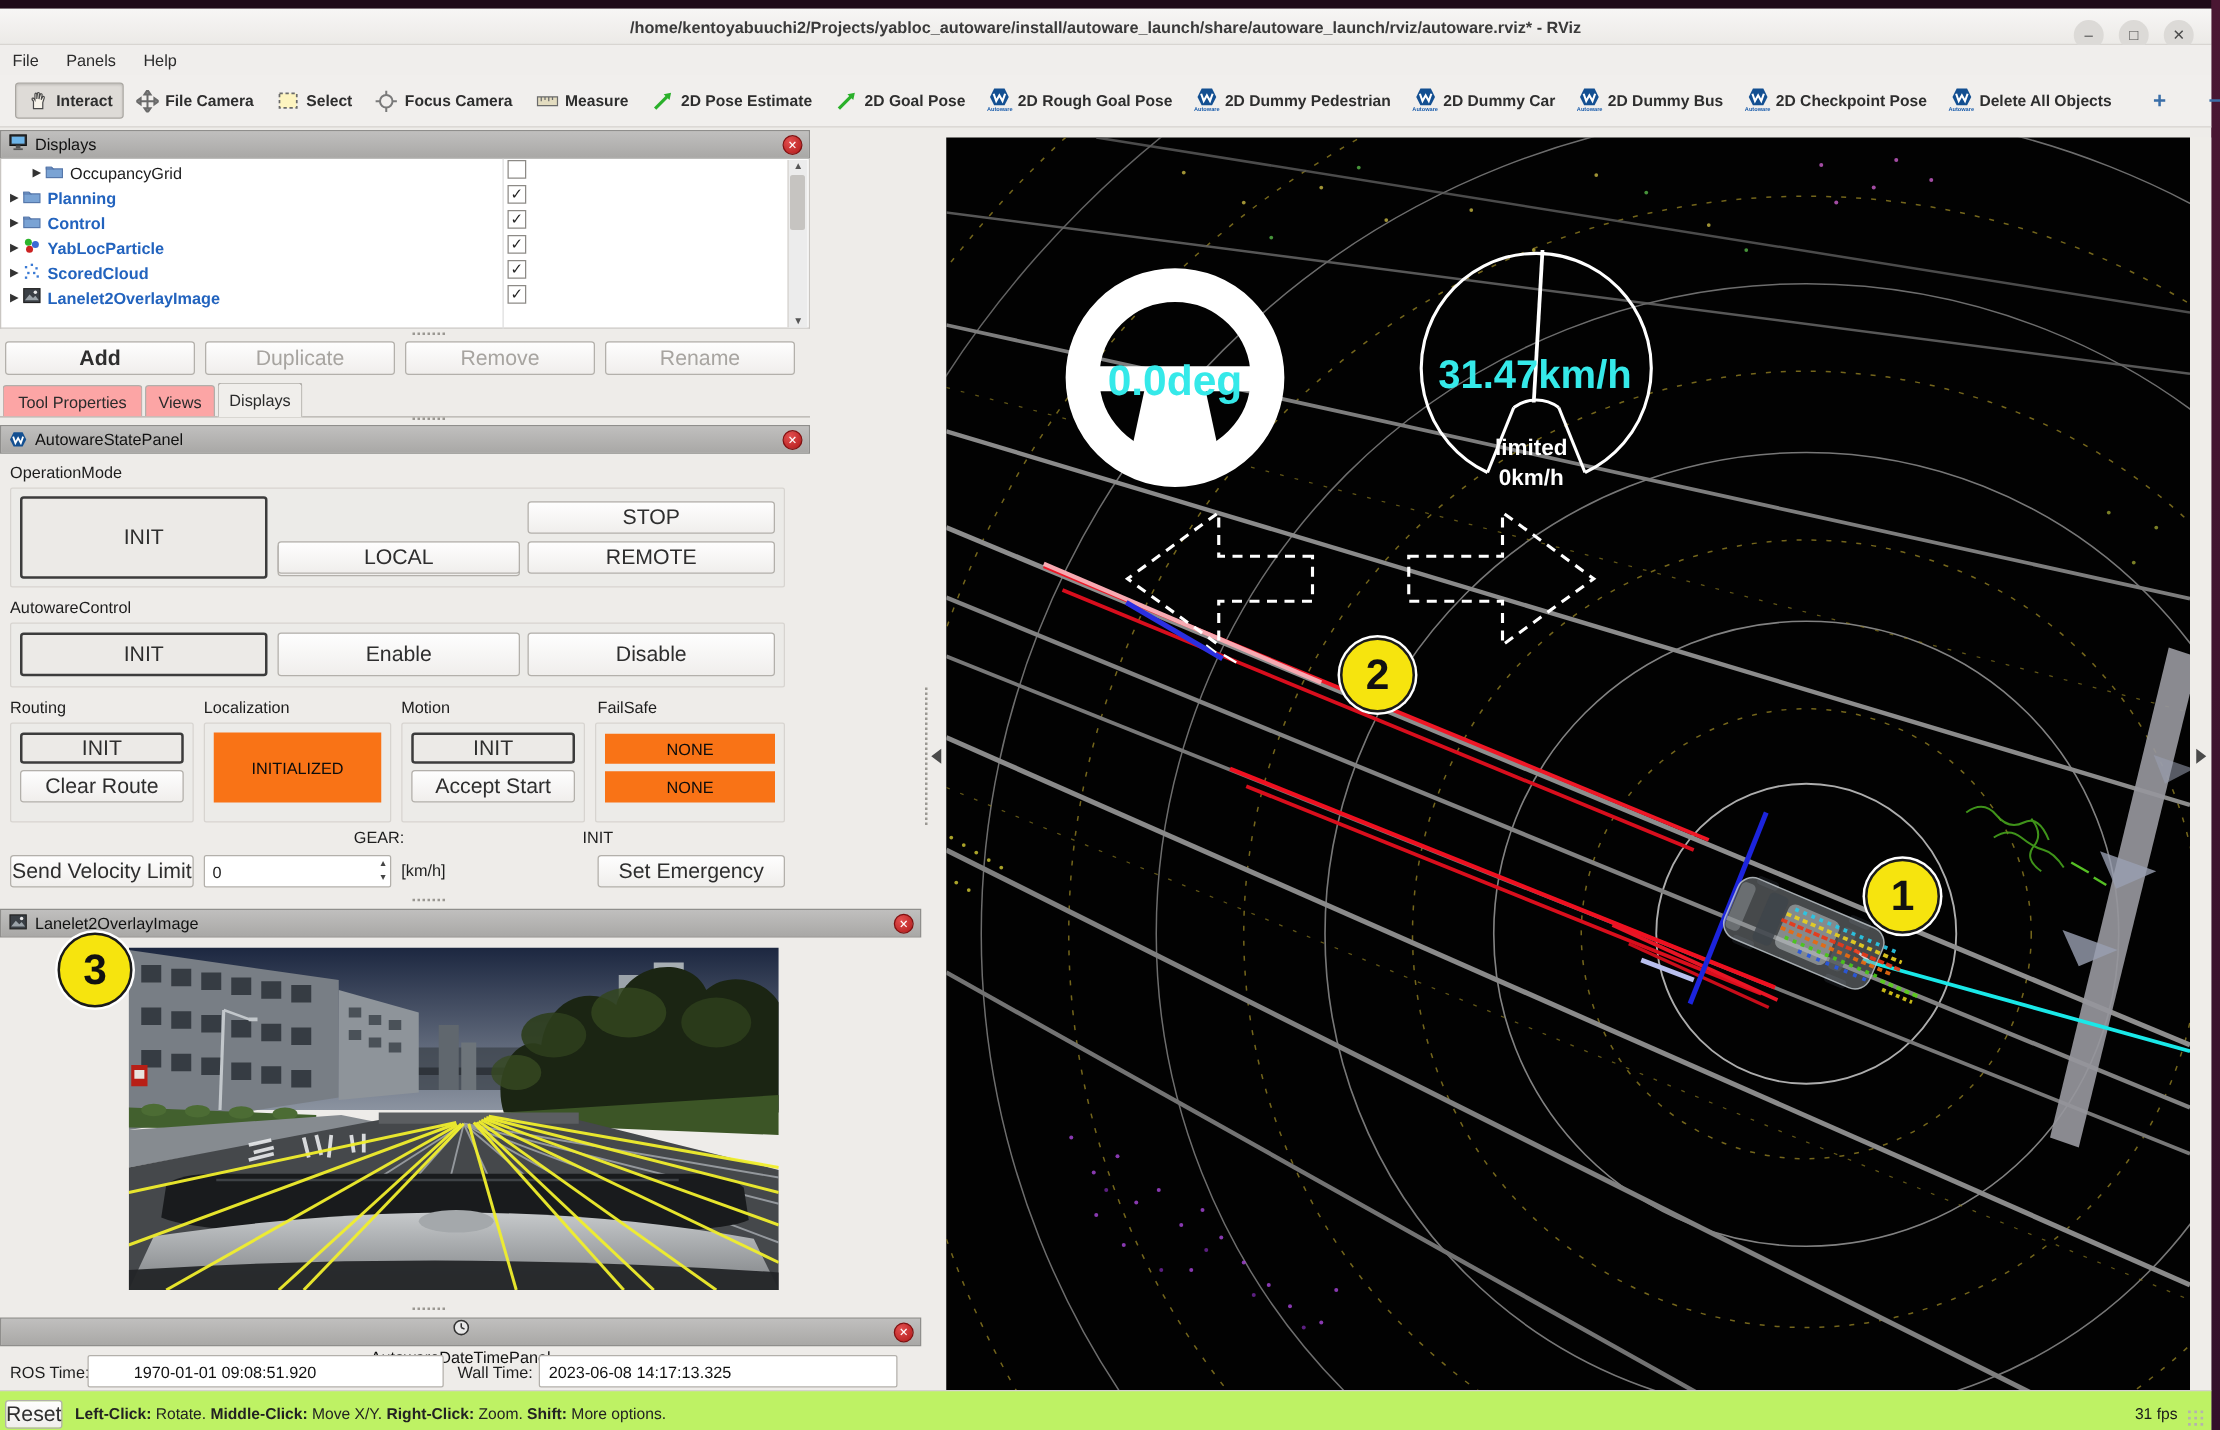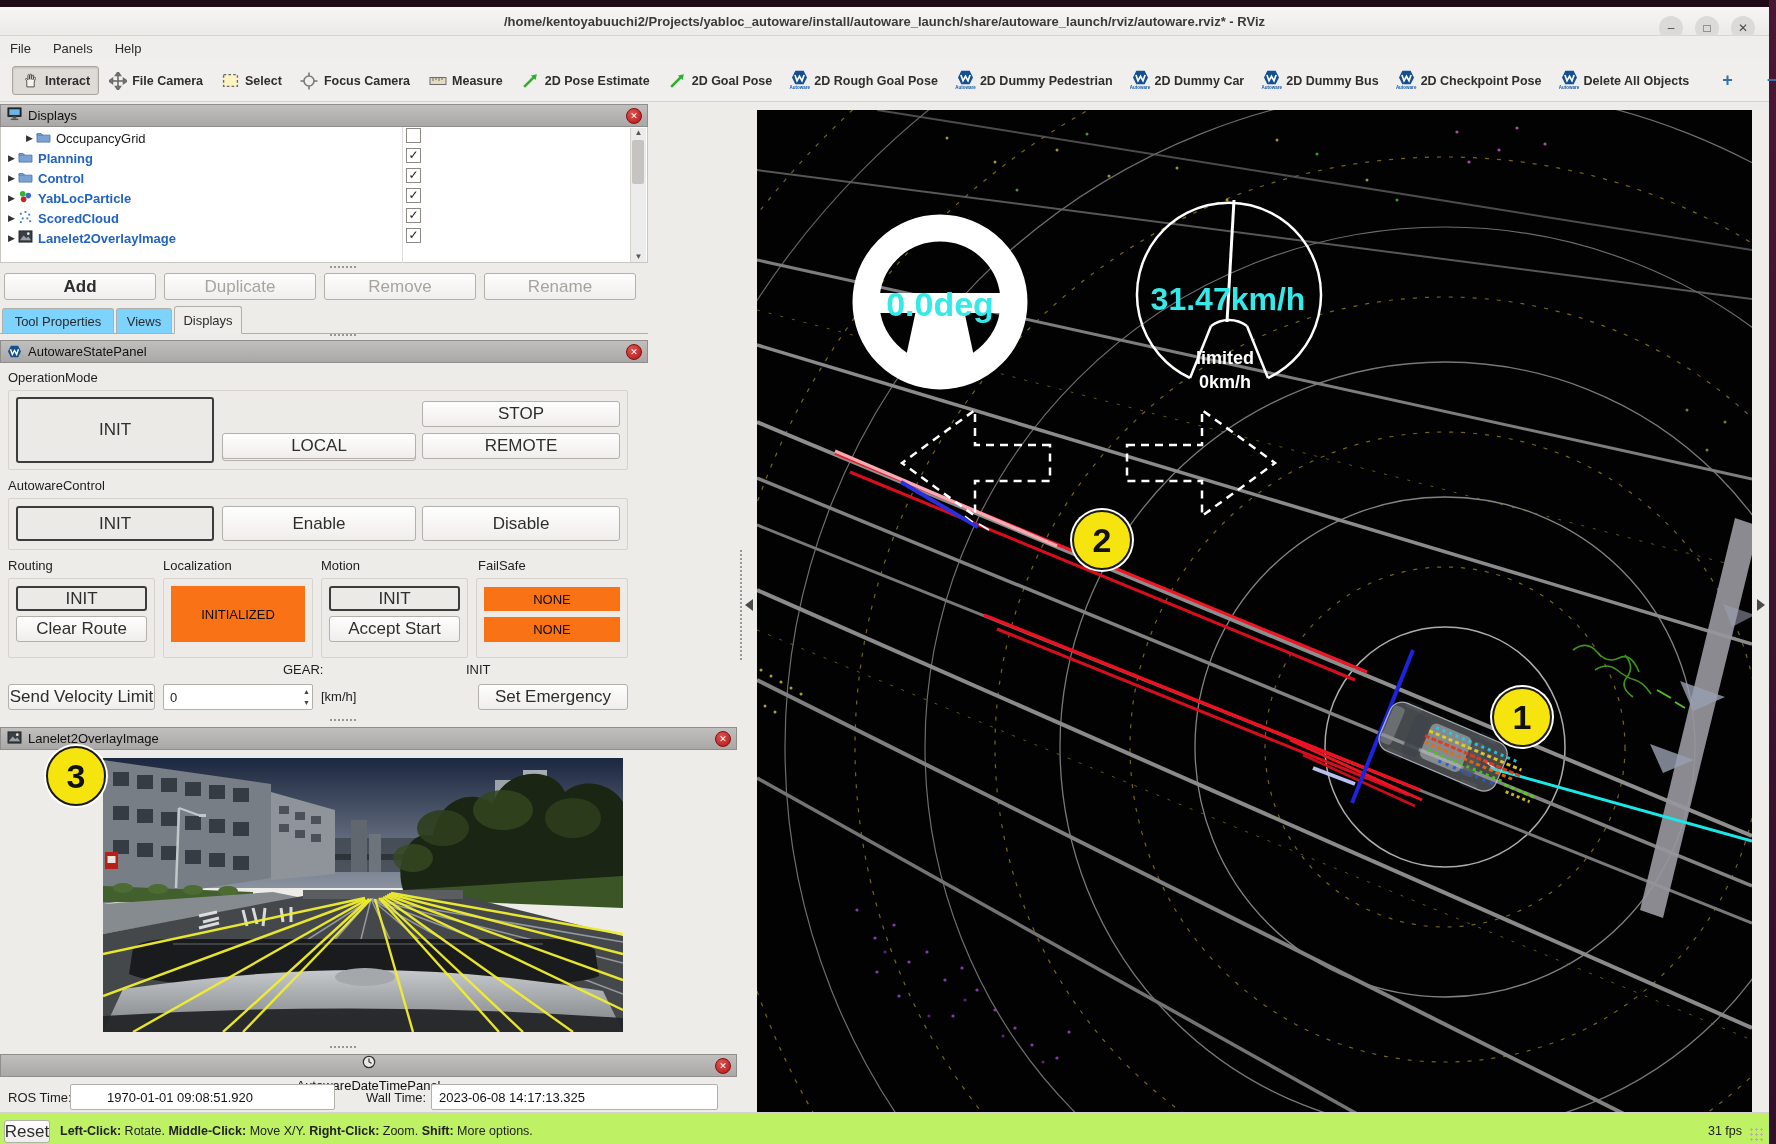--- a/index.html
+++ b/index.html
@@ -43,21 +43,21 @@
 
   
   .btn { background:linear-gradient(#fefefe,#f0eeec); border:1px solid #b3b0ab; border-radius:3px; font-size:17px; color:#2e2e2e; display:flex; align-items:center; justify-content:center; }
   .btn.disabled { color:#a7a4a0; }
   .btn.init { border:2px solid #3c3c3c; background:#eceae7; }
   .status-green { background:#f97316; color:#0c0c0c; font-size:13px; display:flex; align-items:center; justify-content:center; }
   .grp { background:#ecebe8; border:1px solid #d7d4d0; border-radius:2px; }
   .lbl { font-size:13px; color:#1d1d1d; }
 
   
-  .tab { position:absolute; top:308px; height:25px; background:#7dd3fc; border:1px solid #b2afaa; border-bottom:none; border-radius:3px 3px 0 0; font-size:13px; color:#2b2b2b; display:flex; align-items:center; justify-content:center; }
+  .tab { position:absolute; top:308px; height:25px; background:#fca5a5; border:1px solid #b2afaa; border-bottom:none; border-radius:3px 3px 0 0; font-size:13px; color:#2b2b2b; display:flex; align-items:center; justify-content:center; }
   .tab.active { top:306px; height:28px; background:#f0eeeb; }
   .tabs-baseline { left:0; top:333px; width:648px; height:1px; background:#b2afaa; }
 
   
   .spin { background:#fff; border:1px solid #b3b0ab; border-radius:2px; font-size:13px; display:flex; align-items:center; padding-left:6px; position:relative; }
   .spin-arrows { position:absolute; right:2px; top:1px; display:flex; flex-direction:column; font-size:7px; color:#444; line-height:11px; }
 
   
   .field { background:#fff; border:1px solid #b3b0ab; border-radius:2px; font-size:13px; color:#111; display:flex; align-items:center; padding-left:7px; }
 
@@ -521,21 +521,21 @@
 <div class="abs panel-header" style="left:0;top:1054px;width:737px;flex-direction:column;">
   <span><svg width="14" height="14" viewBox="0 0 16 16">
         <circle cx="8" cy="8" r="6.5" fill="#e8e8e8" stroke="#333" stroke-width="1.4"></circle>
         <line x1="8" y1="8" x2="8" y2="4" stroke="#333" stroke-width="1.4"></line>
         <line x1="8" y1="8" x2="11" y2="9.5" stroke="#333" stroke-width="1.4"></line>
       </svg></span>
   <span>AutowareDateTimePanel</span>
   <span class="close-btn">✕</span>
 </div>
 <div class="abs lbl" style="left:8px;top:1090px;">ROS Time:</div>
-<div class="abs field" style="left:70px;top:1084px;width:265px;height:26px;padding-left:36px;">1970-01-01 09:08:51.920</div>
+<div class="abs field" style="left:70px;top:1084px;width:285px;height:26px;padding-left:36px;">1970-01-01 09:08:51.920</div>
 <div class="abs lbl" style="left:366px;top:1090px;">Wall Time:</div>
 <div class="abs field" style="left:431px;top:1084px;width:287px;height:26px;">2023-06-08 14:17:13.325</div>
 
 <svg class="abs" style="left:757px;top:110px;background:#020202;" width="995" height="1002" viewBox="0 0 995 1002">
 
   <g fill="none" stroke="#d8d8d8">
     <circle cx="688" cy="637" r="120" opacity=".8" stroke-width="1.5"></circle>
     <circle cx="688" cy="637" r="250" opacity=".6" stroke-width="1.3"></circle>
     <circle cx="688" cy="637" r="385" opacity=".55" stroke-width="1.3"></circle>
     <circle cx="688" cy="637" r="520" opacity=".5" stroke-width="1.2"></circle>

